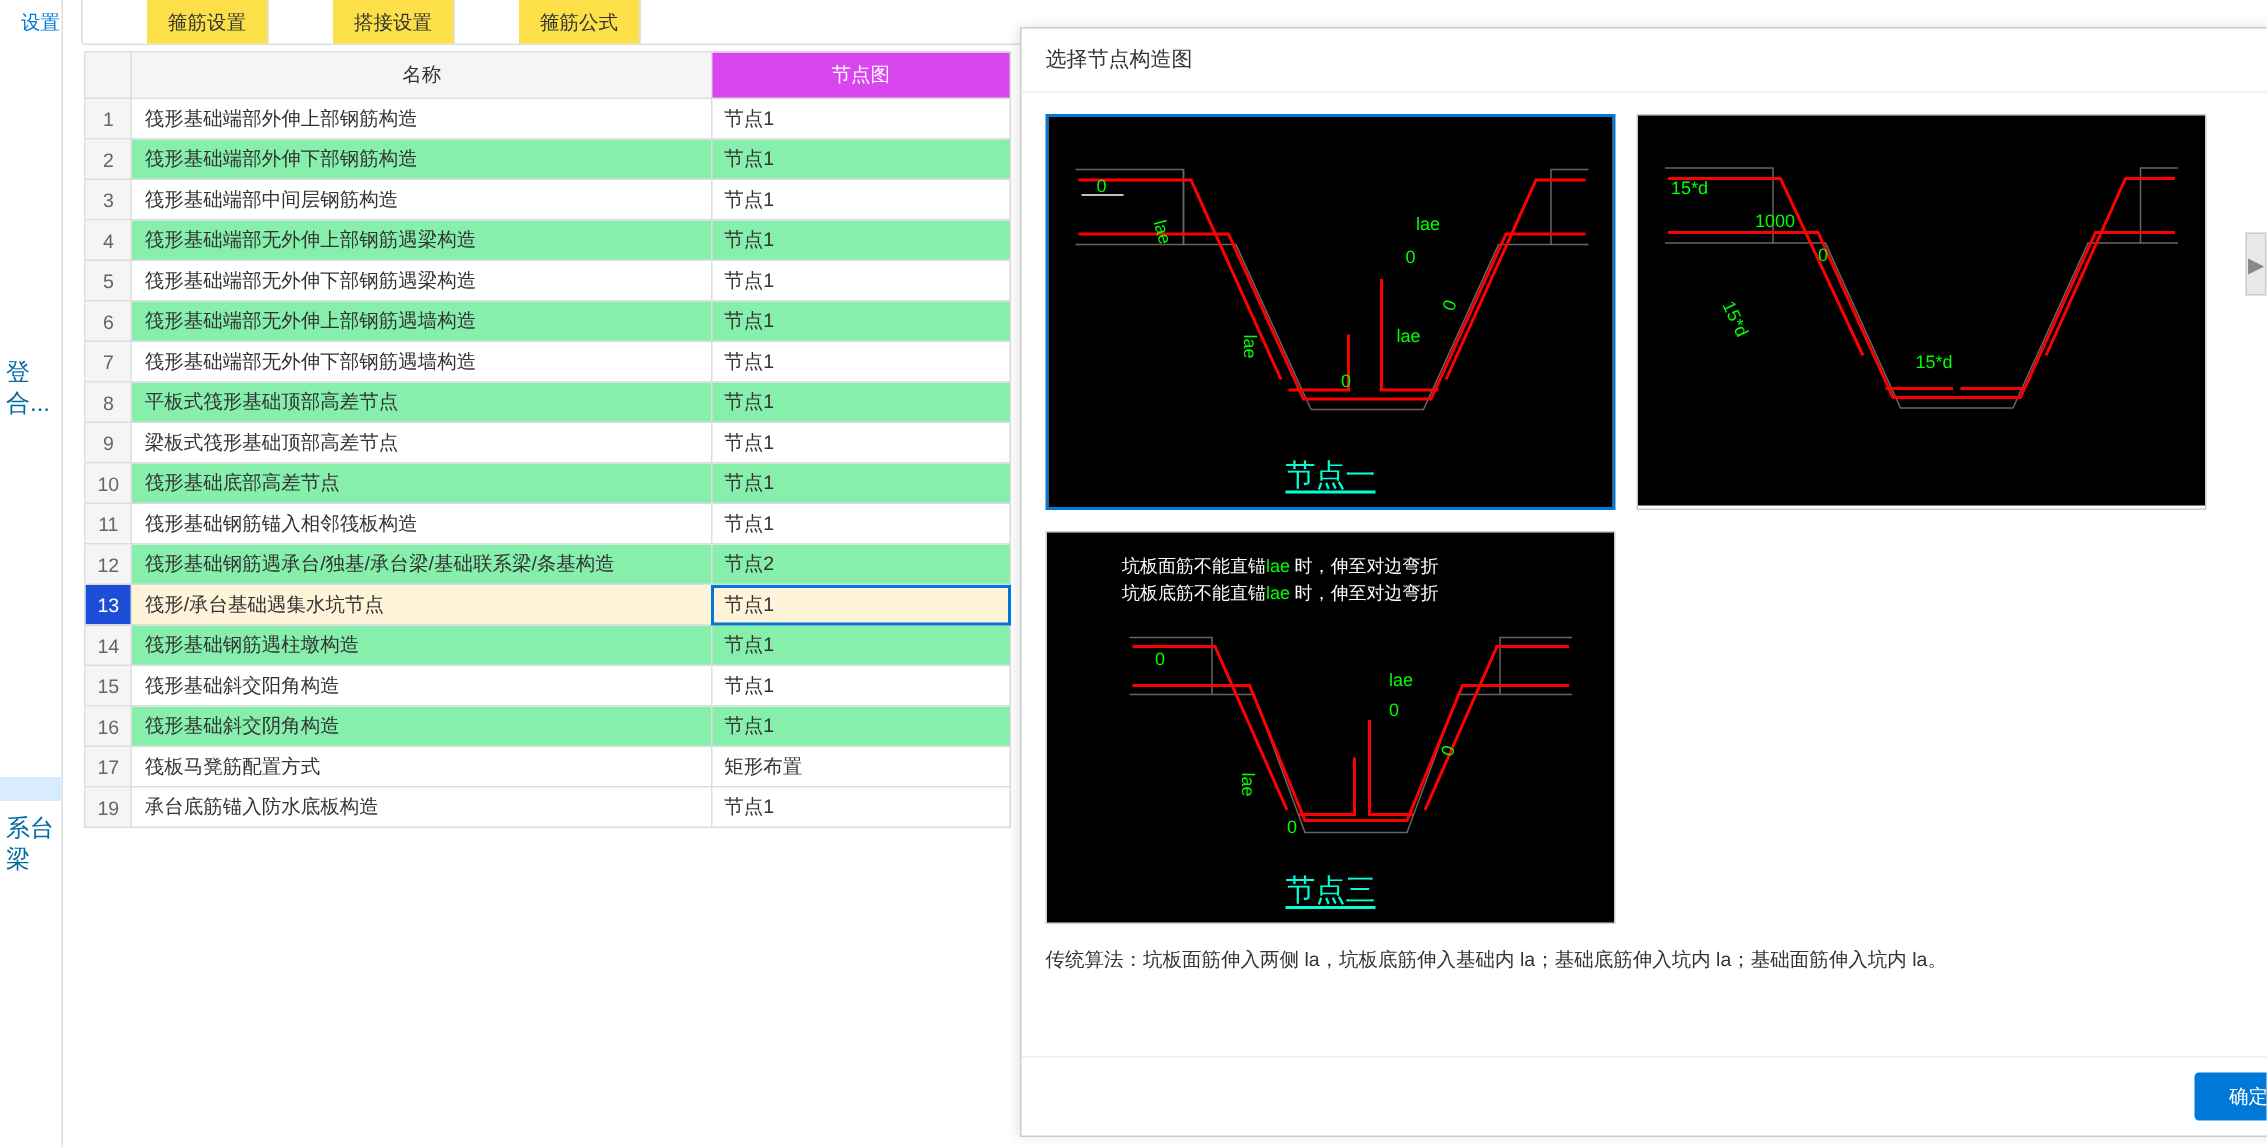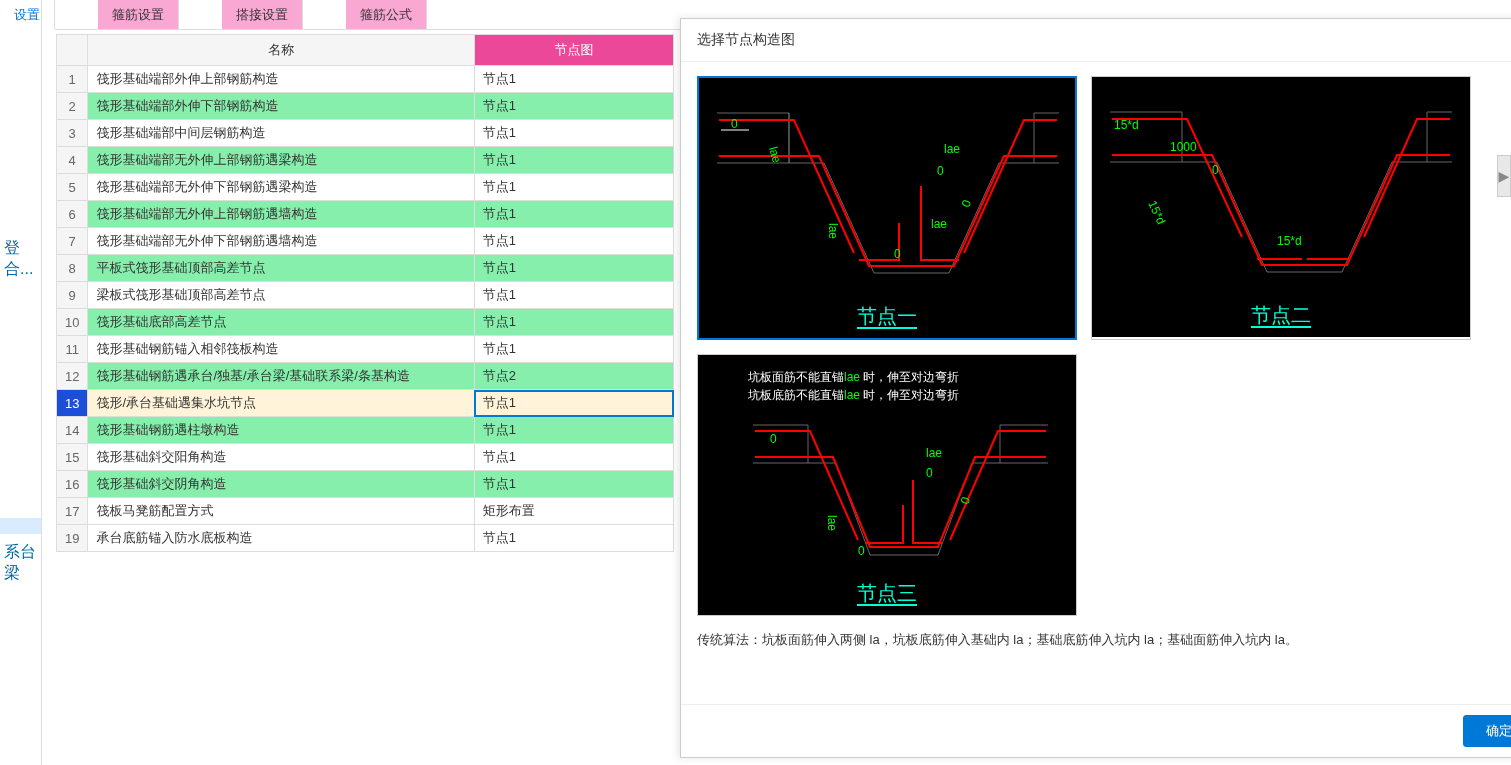--- a/index.html
+++ b/index.html
@@ -3,28 +3,28 @@
   <meta charset="utf-8">
   <style>
     * { box-sizing: border-box; margin: 0; padding: 0; }
     body { font-family: "Microsoft YaHei", Arial, sans-serif; font-size: 13px; color: #333; background: #fff; width: 1511px; height: 765px; overflow: hidden; position: relative; }
     
     .left-strip { position: absolute; left: 0; top: 0; width: 42px; height: 765px; border-right: 1px solid #ddd; }
     .left-strip-item { padding: 8px 4px; font-size: 16px; color: #0369a1; cursor: pointer; }
     .left-strip-active { background: #d9ecff; }
     
     .tabs-bar { position: absolute; left: 0; top: 0; width: 680px; height: 30px; border-bottom: 1px solid #ddd; display: flex; gap: 43px; }
-    .tab { padding: 6px 14px; font-size: 13px; color: #333; cursor: pointer; border-right: 1px solid #ddd; background: #f9a8d4; }
+    .tab { padding: 6px 14px; font-size: 13px; color: #333; cursor: pointer; border-right: 1px solid #ddd; background: #fde047; }
     .tab.active { background: #fff; color: #0078d7; border-bottom: 2px solid #fff; margin-bottom: -1px; }
     
     .table-wrap { position: absolute; left: 56px; top: 34px; width: 618px; }
     table { border-collapse: collapse; width: 100%; font-size: 13px; }
     th { background: #f5f5f5; border: 1px solid #ddd; padding: 6px 8px; font-weight: normal; text-align: center; }
     th.name-col { width: 388px; }
-    th.node-col { width: 200px; background: #ec4899; color: #fff; }
+    th.node-col { width: 200px; background: #d946ef; color: #fff; }
     td { border: 1px solid #ddd; padding: 4px 8px; height: 26px; }
     td.rownum { background: #f5f5f5; text-align: center; width: 30px; color: #666; }
     tr.even td.content { background: #86efac; }
     tr.selected td.content { background: #fff3d9; }
     tr.selected td.rownum { background: #1d4ed8; color: #fff; }
     td.node-cell.selected-cell { outline: 2px solid #0078d7; outline-offset: -2px; }
     
     .modal { position: absolute; left: 680px; top: 18px; width: 956px; height: 740px; background: #fff; border: 1px solid #ccc; box-shadow: -2px 0 8px rgba(0,0,0,0.1); display: flex; flex-direction: column; }
     .modal-header { padding: 10px 16px; border-bottom: 1px solid #eee; display: flex; justify-content: space-between; align-items: center; }
     .modal-title { font-size: 14px; color: #333; }
@@ -213,21 +213,20 @@
             <polyline class="rebar" points="358,42 325,42 272,160"></polyline>
             <polyline class="rebar" points="20,78 120,78 170,188 255,188 305,78 358,78"></polyline>
             <polyline class="rebar" points="165,182 210,182"></polyline>
             <polyline class="rebar" points="258,182 215,182"></polyline>
             <text class="lbl-g" x="22" y="52">15*d</text>
             <text class="lbl-g" x="78" y="74">1000</text>
             <text class="lbl-g" x="120" y="97">0</text>
             <text class="lbl-g" x="56" y="126" transform="rotate(65 56 126)">15*d</text>
             <text class="lbl-g" x="185" y="168">15*d</text>
           </svg>
-          <div class="dcap">节点二</div>
         </div>
       </div>
 
       <div class="diagram-card">
         <div class="diagram-inner">
           <svg width="380" height="258">
             <text class="lbl-w" x="50" y="26"><tspan>坑板面筋不能直锚</tspan><tspan class="lbl-g">lae</tspan><tspan> 时，伸至对边弯折</tspan></text>
             <text class="lbl-w" x="50" y="44"><tspan>坑板底筋不能直锚</tspan><tspan class="lbl-g">lae</tspan><tspan> 时，伸至对边弯折</tspan></text>
             <polyline class="concrete" points="55,70 110,70 110,108 138,108 172,200 240,200 274,108 302,108 302,70 350,70"></polyline>
             <line class="concrete" x1="55" y1="108" x2="110" y2="108"></line>

